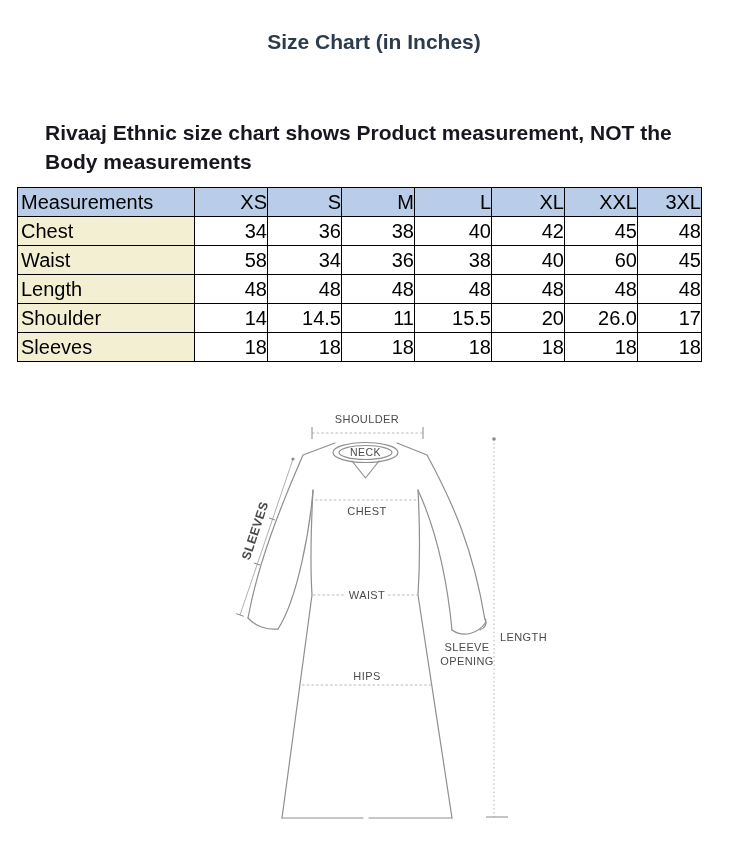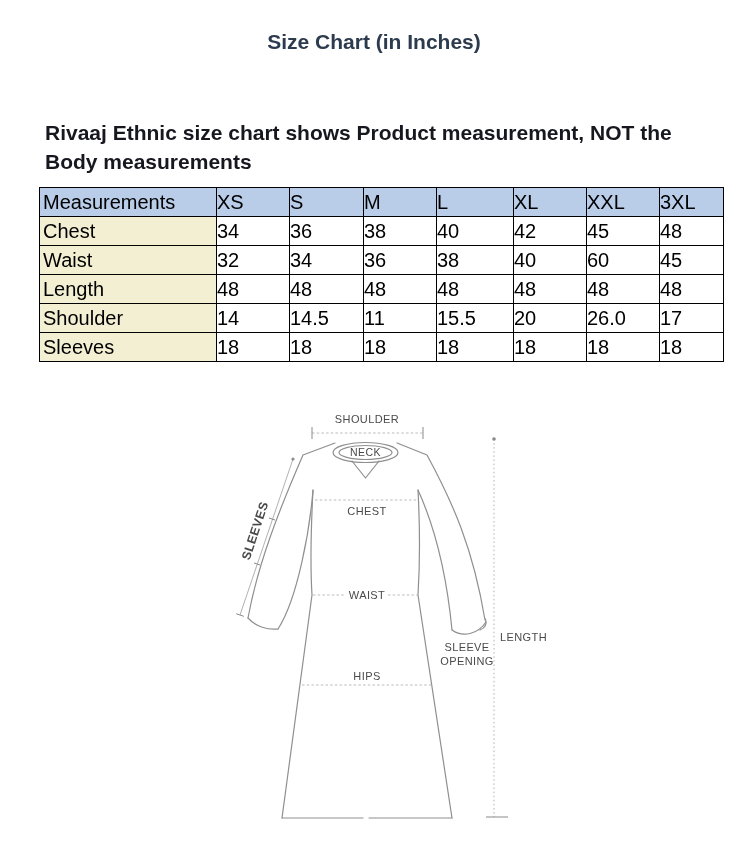--- a/index.html
+++ b/index.html
@@ -15,31 +15,31 @@
     margin:0;text-align:center;
     font-size:21px;font-weight:bold;color:#2c3b4d;
   }
   .subtitle{
     position:absolute;top:106px;left:33px;width:655px;
     margin:12px;
     font-size:21px;font-weight:bold;color:#17171f;
     line-height:29px;
   }
   table.size-table{
-    position:absolute;top:187px;left:39px;
+    position:absolute;top:187px;left:17px;
     width:684px;
     border-collapse:collapse;
     table-layout:fixed;
     padding-left:45px;
   }
   .size-table th,.size-table td{
     border:1px solid #000;
     height:28px;
     font-size:20px;font-weight:normal;color:#000;
-    text-align:left;vertical-align:middle;
+    text-align:right;vertical-align:middle;
     padding:0;overflow:hidden;white-space:nowrap;
   }
   .size-table th.mcol,.size-table td.mcol{
     text-align:left;padding-left:3px;
   }
   .size-table thead th{background:#b9cce8;}
   .size-table tbody td.mcol{background:#f3efd3;}
   .diagram{
     position:absolute;top:408px;left:228px;
     width:320px;height:420px;
@@ -93,21 +93,21 @@
         <td>34</td>
         <td>36</td>
         <td>38</td>
         <td>40</td>
         <td>42</td>
         <td>45</td>
         <td>48</td>
       </tr>
       <tr>
         <td class="mcol">Waist</td>
-        <td>32</td>
+        <td>58</td>
         <td>34</td>
         <td>36</td>
         <td>38</td>
         <td>40</td>
         <td>60</td>
         <td>45</td>
       </tr>
       <tr>
         <td class="mcol">Length</td>
         <td>48</td>

